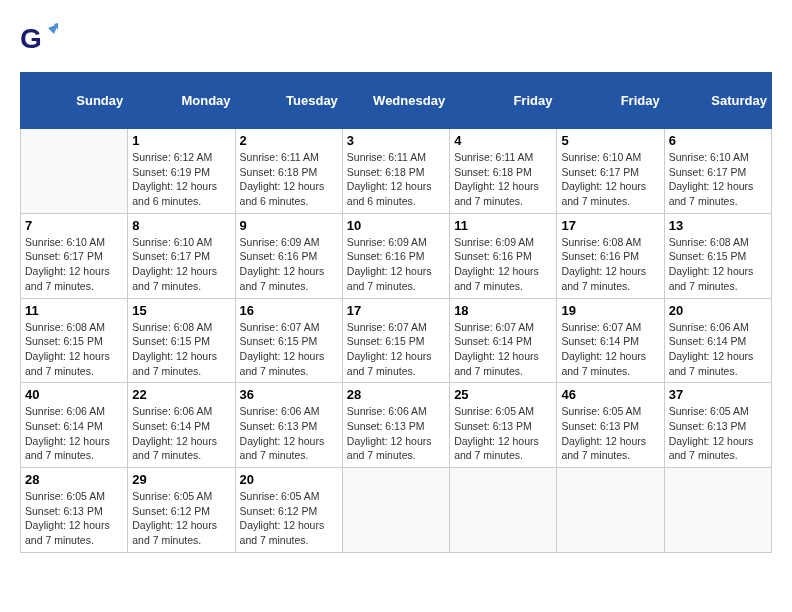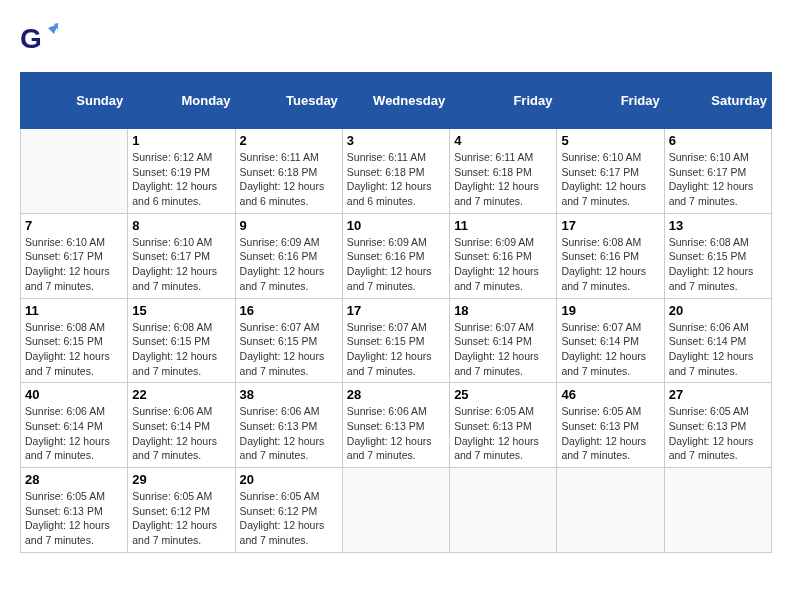--- a/index.html
+++ b/index.html
@@ -271,21 +271,21 @@
 and 7 minutes.</div>
         </td>
         <td>
           <span class="day-num">22</span>
           <div class="day-info" style="white-space: pre-wrap;">Sunrise: 6:06 AM
 Sunset: 6:14 PM
 Daylight: 12 hours
 and 7 minutes.</div>
         </td>
         <td>
-          <span class="day-num">38</span>
+          <span class="day-num">36</span>
           <div class="day-info" style="white-space: pre-wrap;">Sunrise: 6:06 AM
 Sunset: 6:13 PM
 Daylight: 12 hours
 and 7 minutes.</div>
         </td>
         <td>
           <span class="day-num">28</span>
           <div class="day-info" style="white-space: pre-wrap;">Sunrise: 6:06 AM
 Sunset: 6:13 PM
 Daylight: 12 hours
@@ -299,21 +299,21 @@
 and 7 minutes.</div>
         </td>
         <td>
           <span class="day-num">46</span>
           <div class="day-info" style="white-space: pre-wrap;">Sunrise: 6:05 AM
 Sunset: 6:13 PM
 Daylight: 12 hours
 and 7 minutes.</div>
         </td>
         <td>
-          <span class="day-num">27</span>
+          <span class="day-num">37</span>
           <div class="day-info" style="white-space: pre-wrap;">Sunrise: 6:05 AM
 Sunset: 6:13 PM
 Daylight: 12 hours
 and 7 minutes.</div>
         </td>
       </tr>
       <tr>
         <td>
           <span class="day-num">28</span>
           <div class="day-info" style="white-space: pre-wrap;">Sunrise: 6:05 AM

